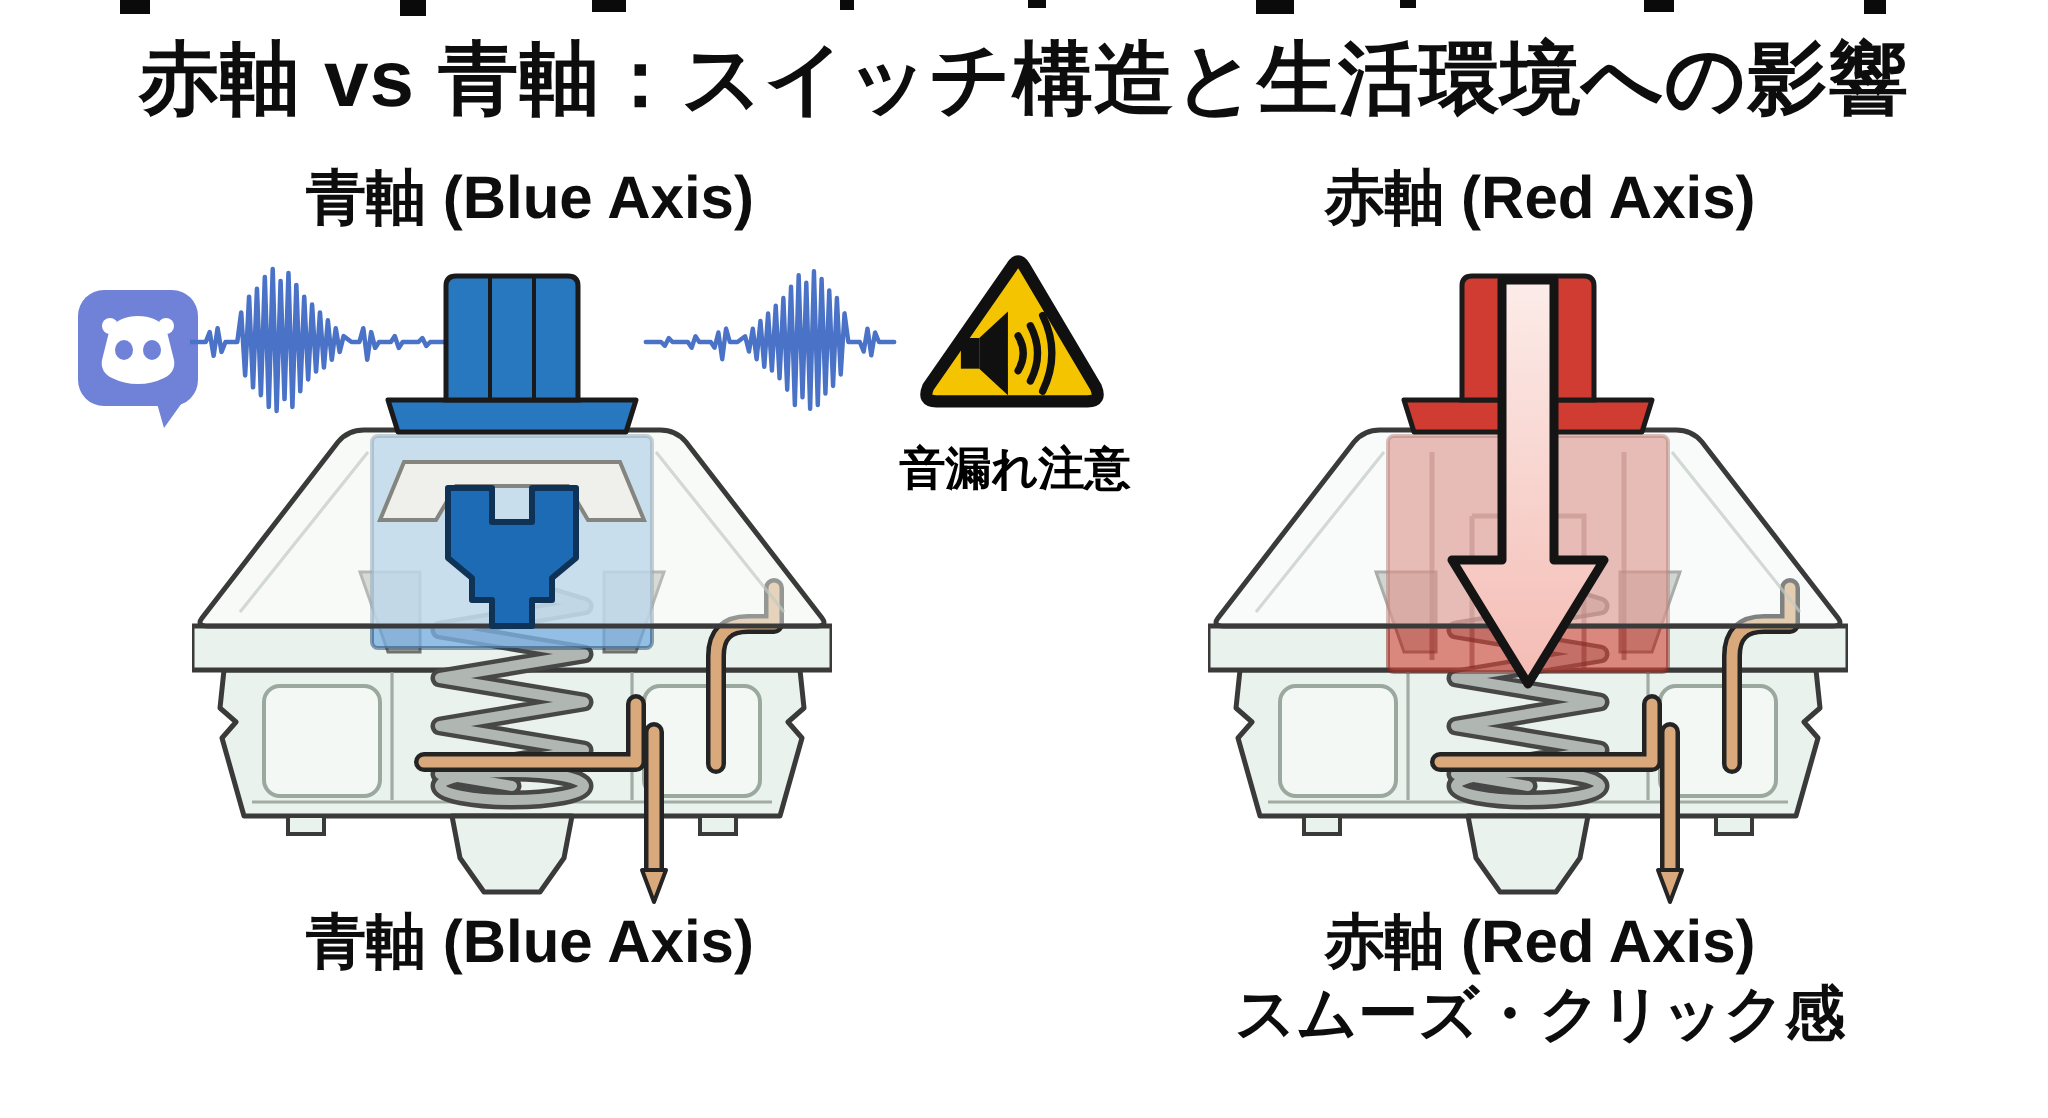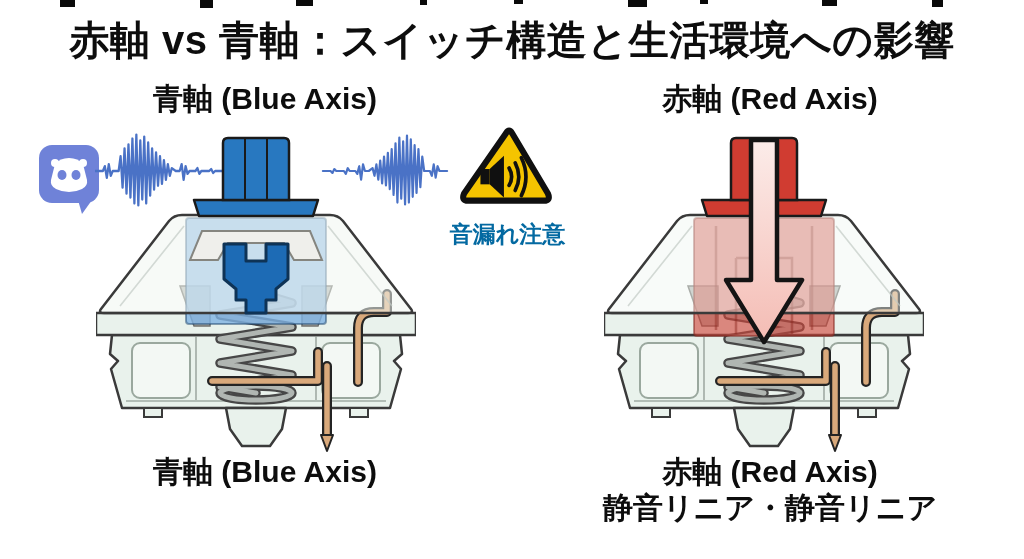--- a/index.html
+++ b/index.html
@@ -17,21 +17,21 @@
   .col-heading.blue{left:20px;width:490px;}
   .col-heading.red{left:520px;width:500px;}
   .caption{
     position:absolute;top:454px;text-align:center;font-size:30px;line-height:36px;
     font-weight:bold;color:#0d0d0d;
   }
   .caption.blue{left:20px;width:490px;}
   .caption.red{left:530px;width:480px;}
   .warning-label{
     position:absolute;top:219px;left:420px;width:175px;text-align:center;
-    font-size:23px;font-weight:bold;color:#0369a1;
+    font-size:23px;font-weight:bold;color:#000000;
   }
   .abs{position:absolute;}
   svg{display:block;}
 </style>
 </head>
 <body>
 
 <div class="canvas">
 
   <svg class="abs" style="left:0;top:0" width="1024" height="10">
@@ -181,21 +181,21 @@
     <path d="M147 10 V150 H122 L160 212 L198 150 H173 V10 Z" fill="url(#agrad)" stroke="#141414" stroke-width="4.5" stroke-linejoin="round"></path>
 
     <path d="M130 278 L190 278 L186 299 L174 316 L146 316 L134 299 Z" style="fill:var(--housing,#e9f2ec);stroke:var(--housing_line,#3a3a3a)" stroke-width="2.5" stroke-linejoin="round"></path>
   </svg>
 
   <div class="caption blue">
     <div>青軸 (Blue Axis)</div>
   </div>
   <div class="caption red">
     <div>赤軸 (Red Axis)</div>
-    <div>静音リニア・静音リニア</div>
+    <div>スムーズ・クリック感</div>
   </div>
 
   <svg class="abs" style="left:0;top:549px" width="1024" height="10">
     <g fill="#0a0a0a">
       <rect x="28" y="3" width="10" height="4"></rect>
         <rect x="50" y="4" width="6" height="3"></rect>
       <rect x="78" y="2" width="14" height="5"></rect>
         <rect x="105" y="4" width="8" height="3"></rect>
       <rect x="130" y="2" width="18" height="5"></rect>
         <rect x="162" y="4" width="7" height="3"></rect>

